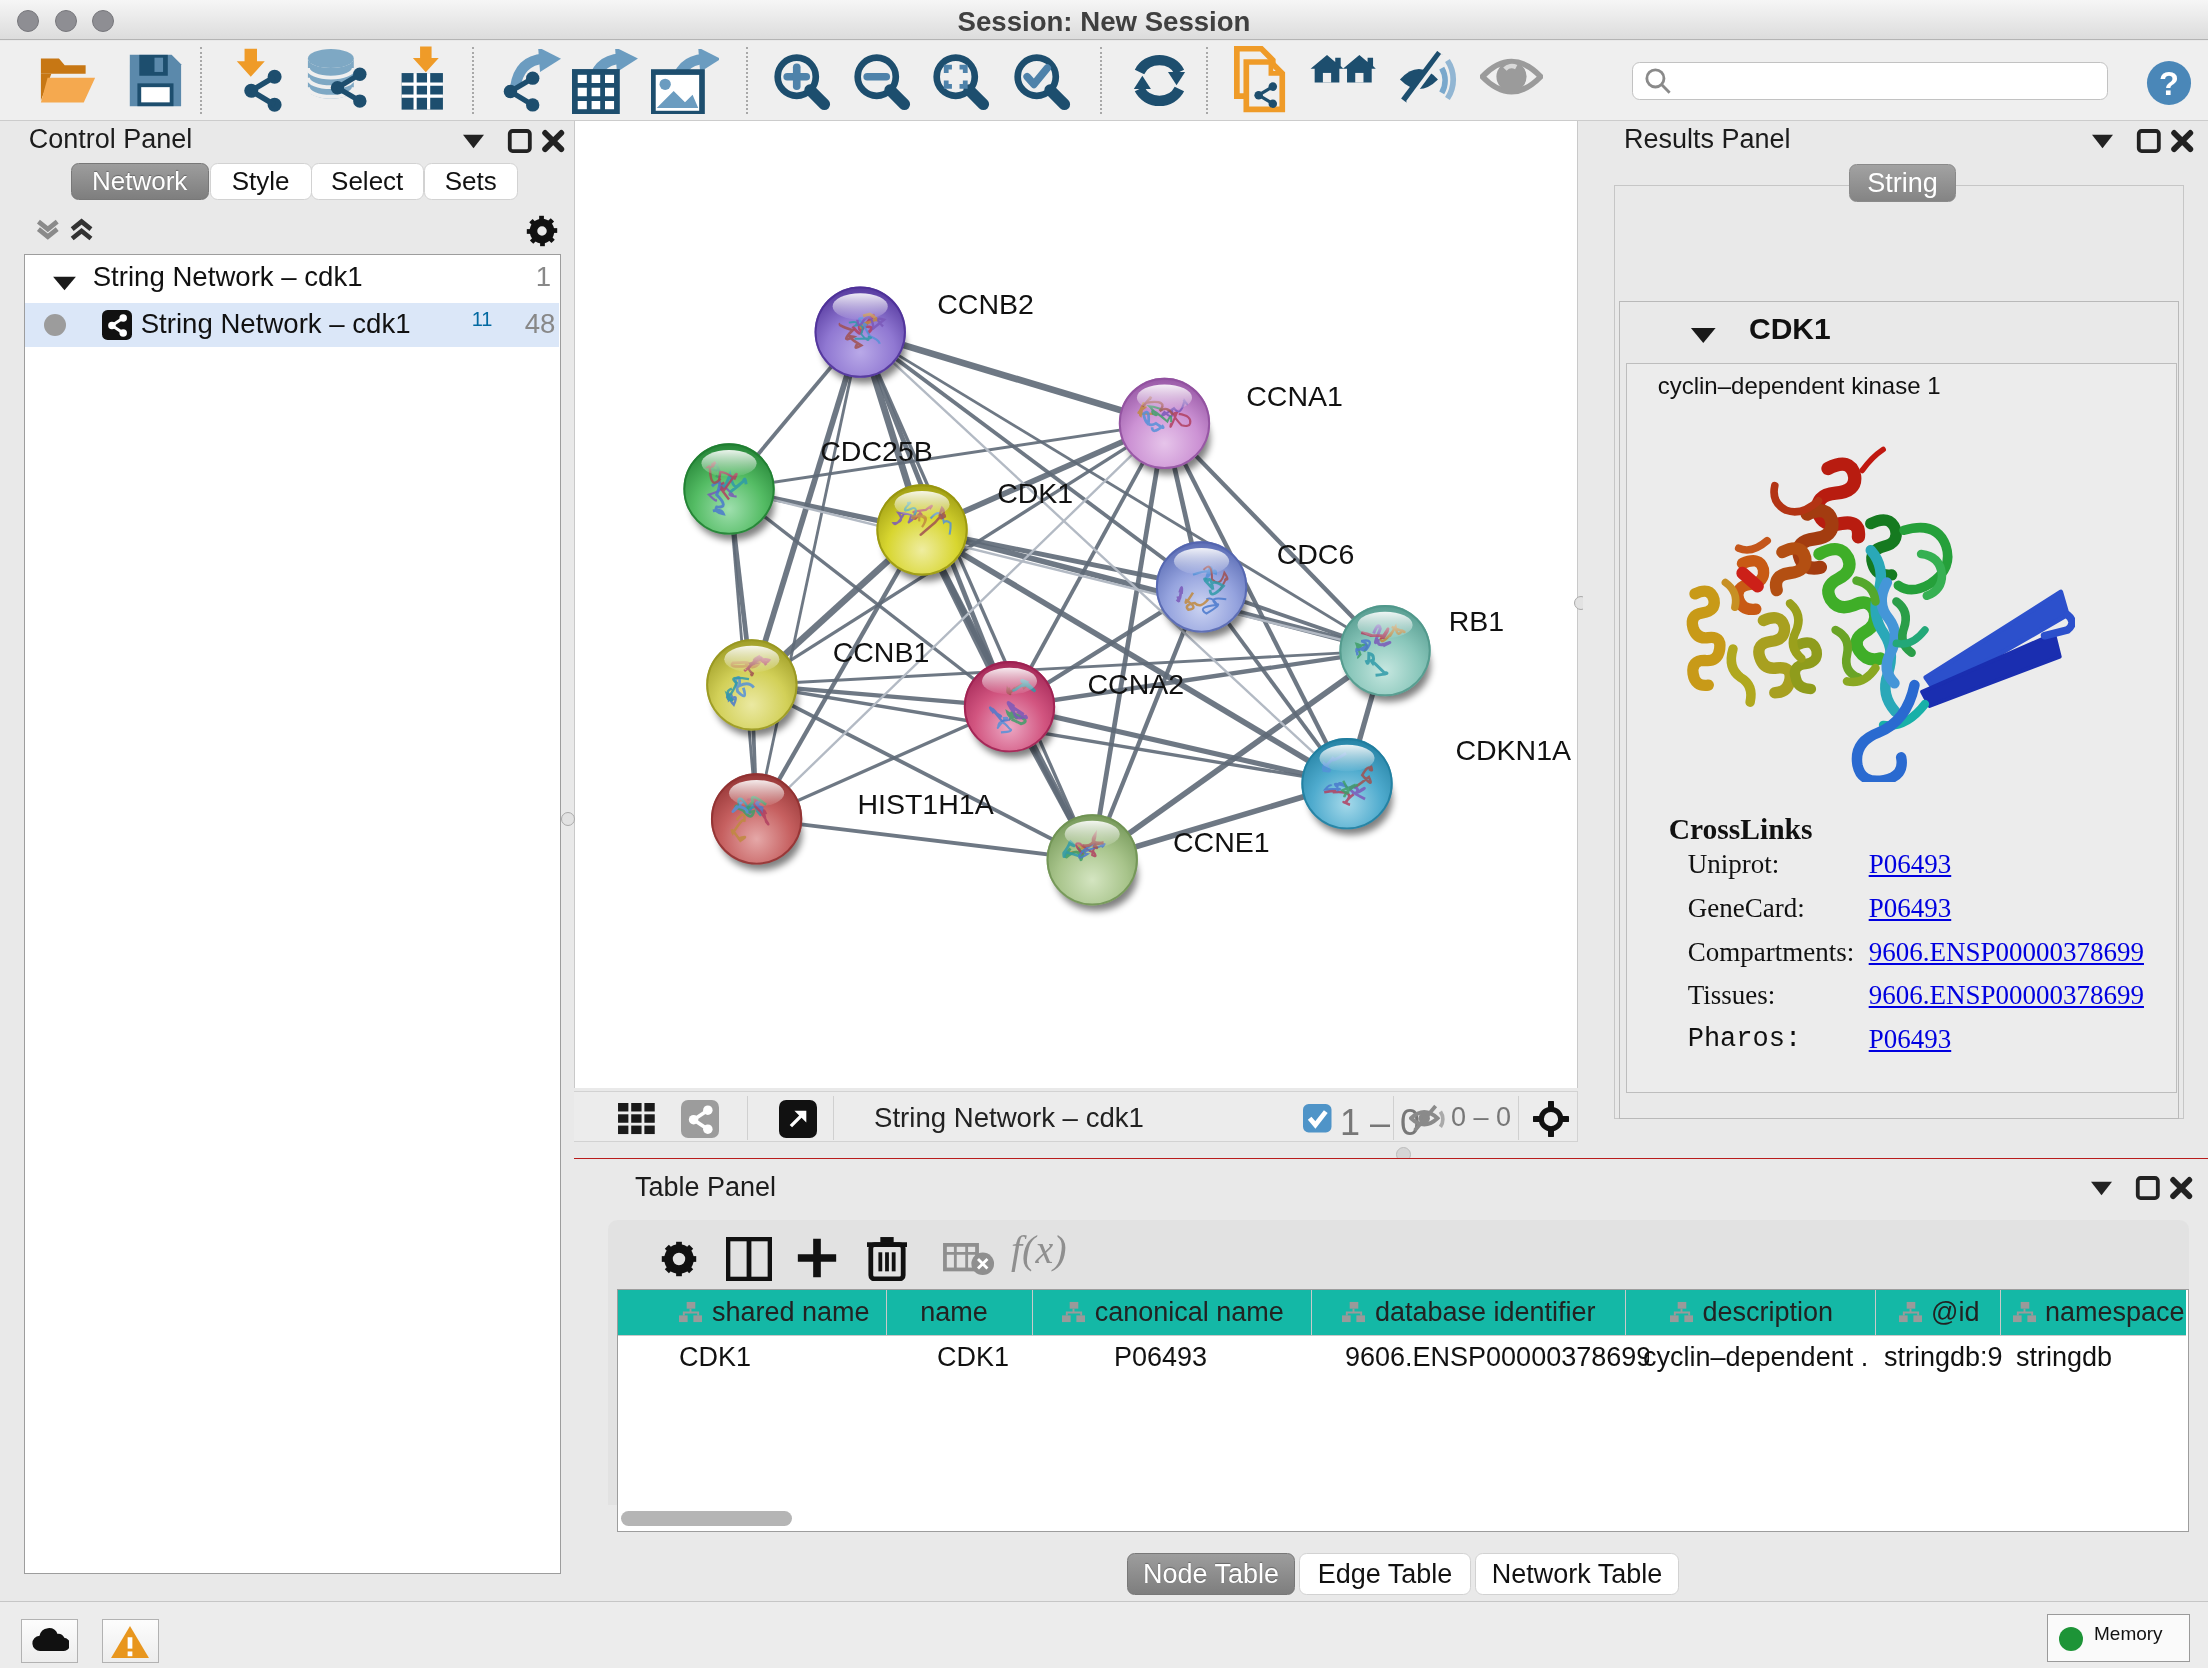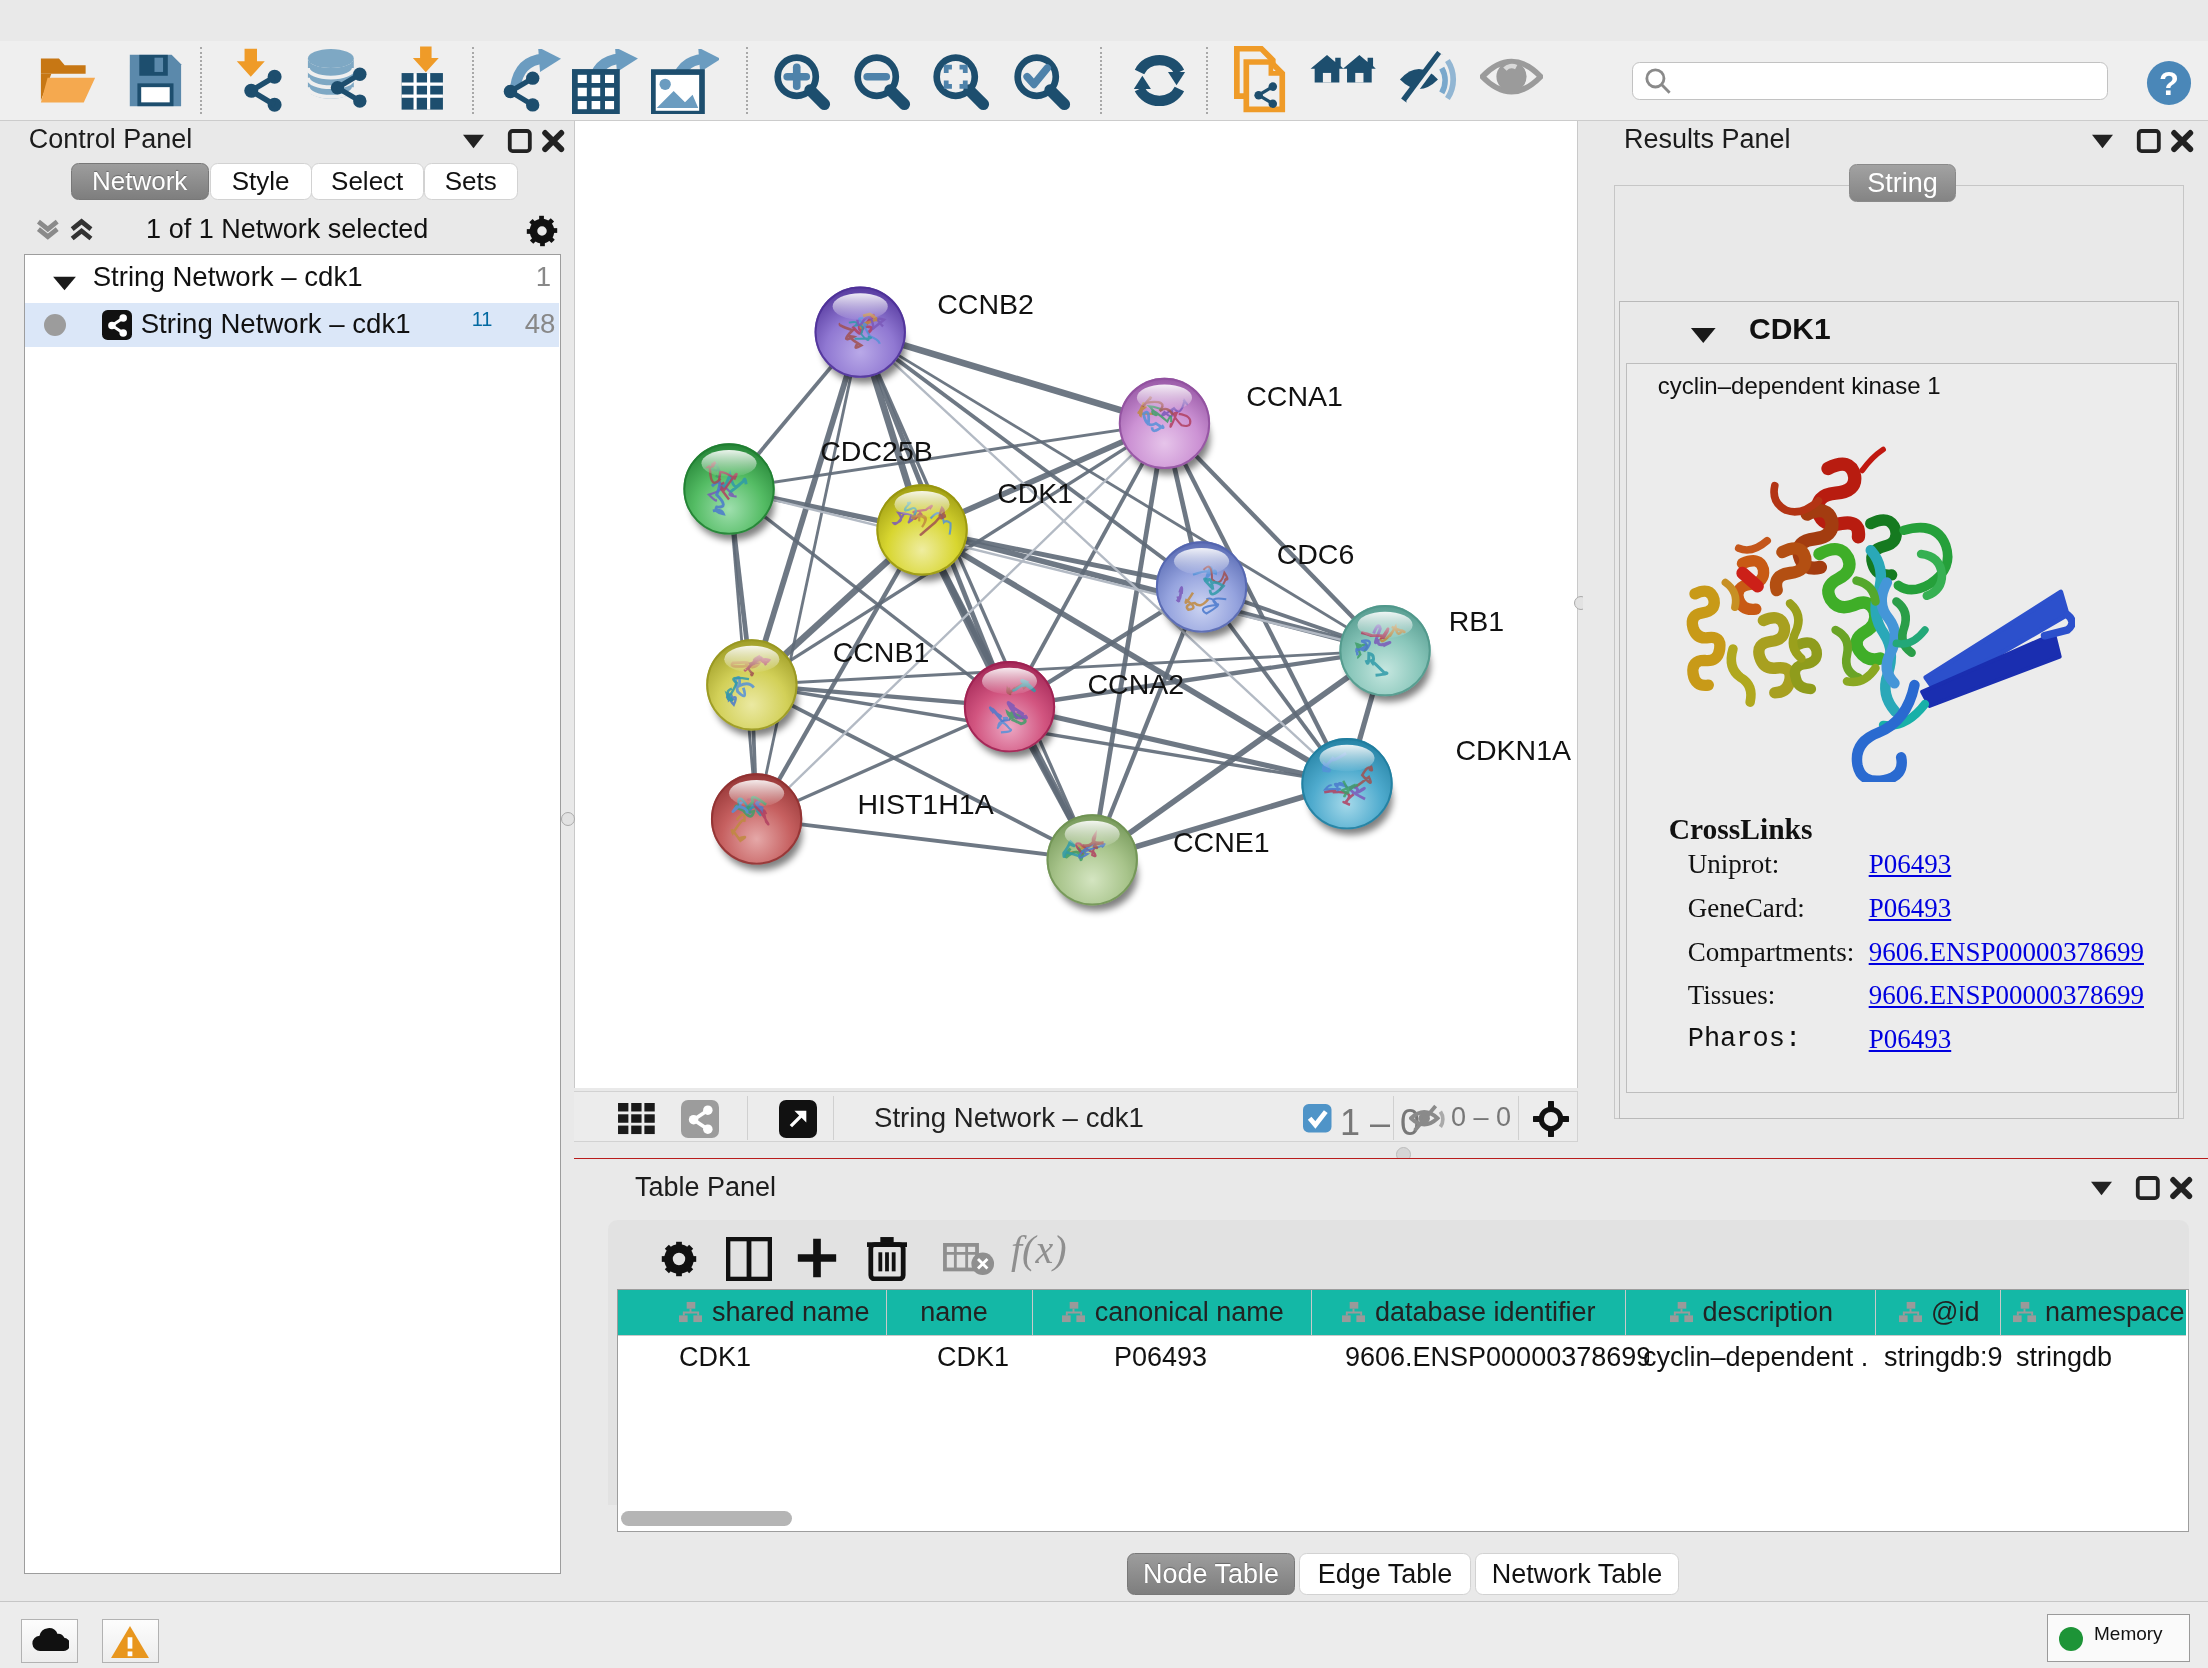--- a/index.html
+++ b/index.html
@@ -20,20 +20,26 @@
 #tablepanel { left:574px; top:1158px; width:1634px; height:442px; background:#e9e9e9; border-top:1px solid #b91c1c; }
 #canvasbox { left:574px; top:121px; width:1004px; height:967px; background:#ffffff; border-right:1px solid #c9c9c9; border-left:1px solid #c9c9c9; }
 #netstatus { left:574px; top:1091px; width:1004px; height:51px; background:#ececec; border:1px solid #d2d2d2; border-left:none; }
 .tab { position:absolute; height:37px; border-radius:7.6px; background:#fff; border:1px solid #d2d2d2; text-align:center; font-size:26px; color:#111; line-height:35px; }
 .tabsel { background:linear-gradient(#9d9d9d,#7e7e7e); color:#fff; border:1px solid #787878; text-shadow:0 -1px 1px rgba(0,0,0,0.3); }
 .btn { position:absolute; background:#fff; border:1px solid #c9c9c9; border-radius:8.6px; text-align:center; font-size:27.6px; color:#111; }
 a.lnk { color:#0000e0; text-decoration:underline; }
 </style></head><body>
 <div id="win">
 
+<div id="titlebar" class="abs">
+ <div class="tl" style="left:17px"></div>
+ <div class="tl" style="left:55px"></div>
+ <div class="tl" style="left:92px"></div>
+ <div id="title">Session: New Session</div>
+</div>
 <div id="toolbar" class="abs">
       <svg class="ticon" style="left:38px;top:9.5px" width="61" height="59" viewBox="0 0 64 62">
 <path d="M3 8 L22 8 L28 15 L50 15 L50 24 L3 24 Z" fill="#c77714"></path>
 <path d="M3 8 L3 52 L14 24 L3 24 Z" fill="#c77714"></path>
 <path d="M10 28 L60 28 L48 54 L3 54 Z" fill="#f5a94f"></path>
       </svg>
       <svg class="ticon" style="left:126px;top:9.5px" width="57" height="59" viewBox="0 0 60 62">
 <path d="M4 4 L48 4 L58 14 L58 58 L4 58 Z" fill="#5b89ab"></path>
 <rect x="14" y="4" width="30" height="22" fill="#1d4e6e"></rect>
 <rect x="30" y="7" width="9" height="15" fill="#5b89ab"></rect>
@@ -219,21 +225,20 @@
  <svg class="abs" style="left:28.5px;top:95px" width="67" height="30" viewBox="0 0 70 32">
    <g stroke="#8a8a8a" stroke-width="5" fill="none">
           <path d="M4 6 L14 14 L24 6"></path>
           <path d="M4 14 L14 22 L24 14"></path>
         </g>
    <g stroke="#333" stroke-width="5" fill="none">
           <path d="M40 14 L50 6 L60 14"></path>
           <path d="M40 24 L50 16 L60 24"></path>
         </g>
  </svg>
- <div class="abs" style="left:0;top:93px;width:563px;text-align:center;font-size:27px;color:#111">1 of 1 Network selected</div>
  <svg class="abs" style="left:517px;top:91px" width="38" height="38" viewBox="0 0 40 40">
         <g transform="translate(20,20)" fill="#111">
 <circle r="9" fill="none" stroke="#111" stroke-width="8"></circle>
 <rect x="-3" y="-16" width="5" height="8" transform="rotate(0)"></rect>
           <rect x="-3" y="-16" width="5" height="8" transform="rotate(45)"></rect>
           <rect x="-3" y="-16" width="5" height="8" transform="rotate(90)"></rect>
           <rect x="-3" y="-16" width="5" height="8" transform="rotate(135)"></rect>
           <rect x="-3" y="-16" width="5" height="8" transform="rotate(180)"></rect>
           <rect x="-3" y="-16" width="5" height="8" transform="rotate(225)"></rect>
           <rect x="-3" y="-16" width="5" height="8" transform="rotate(270)"></rect>

